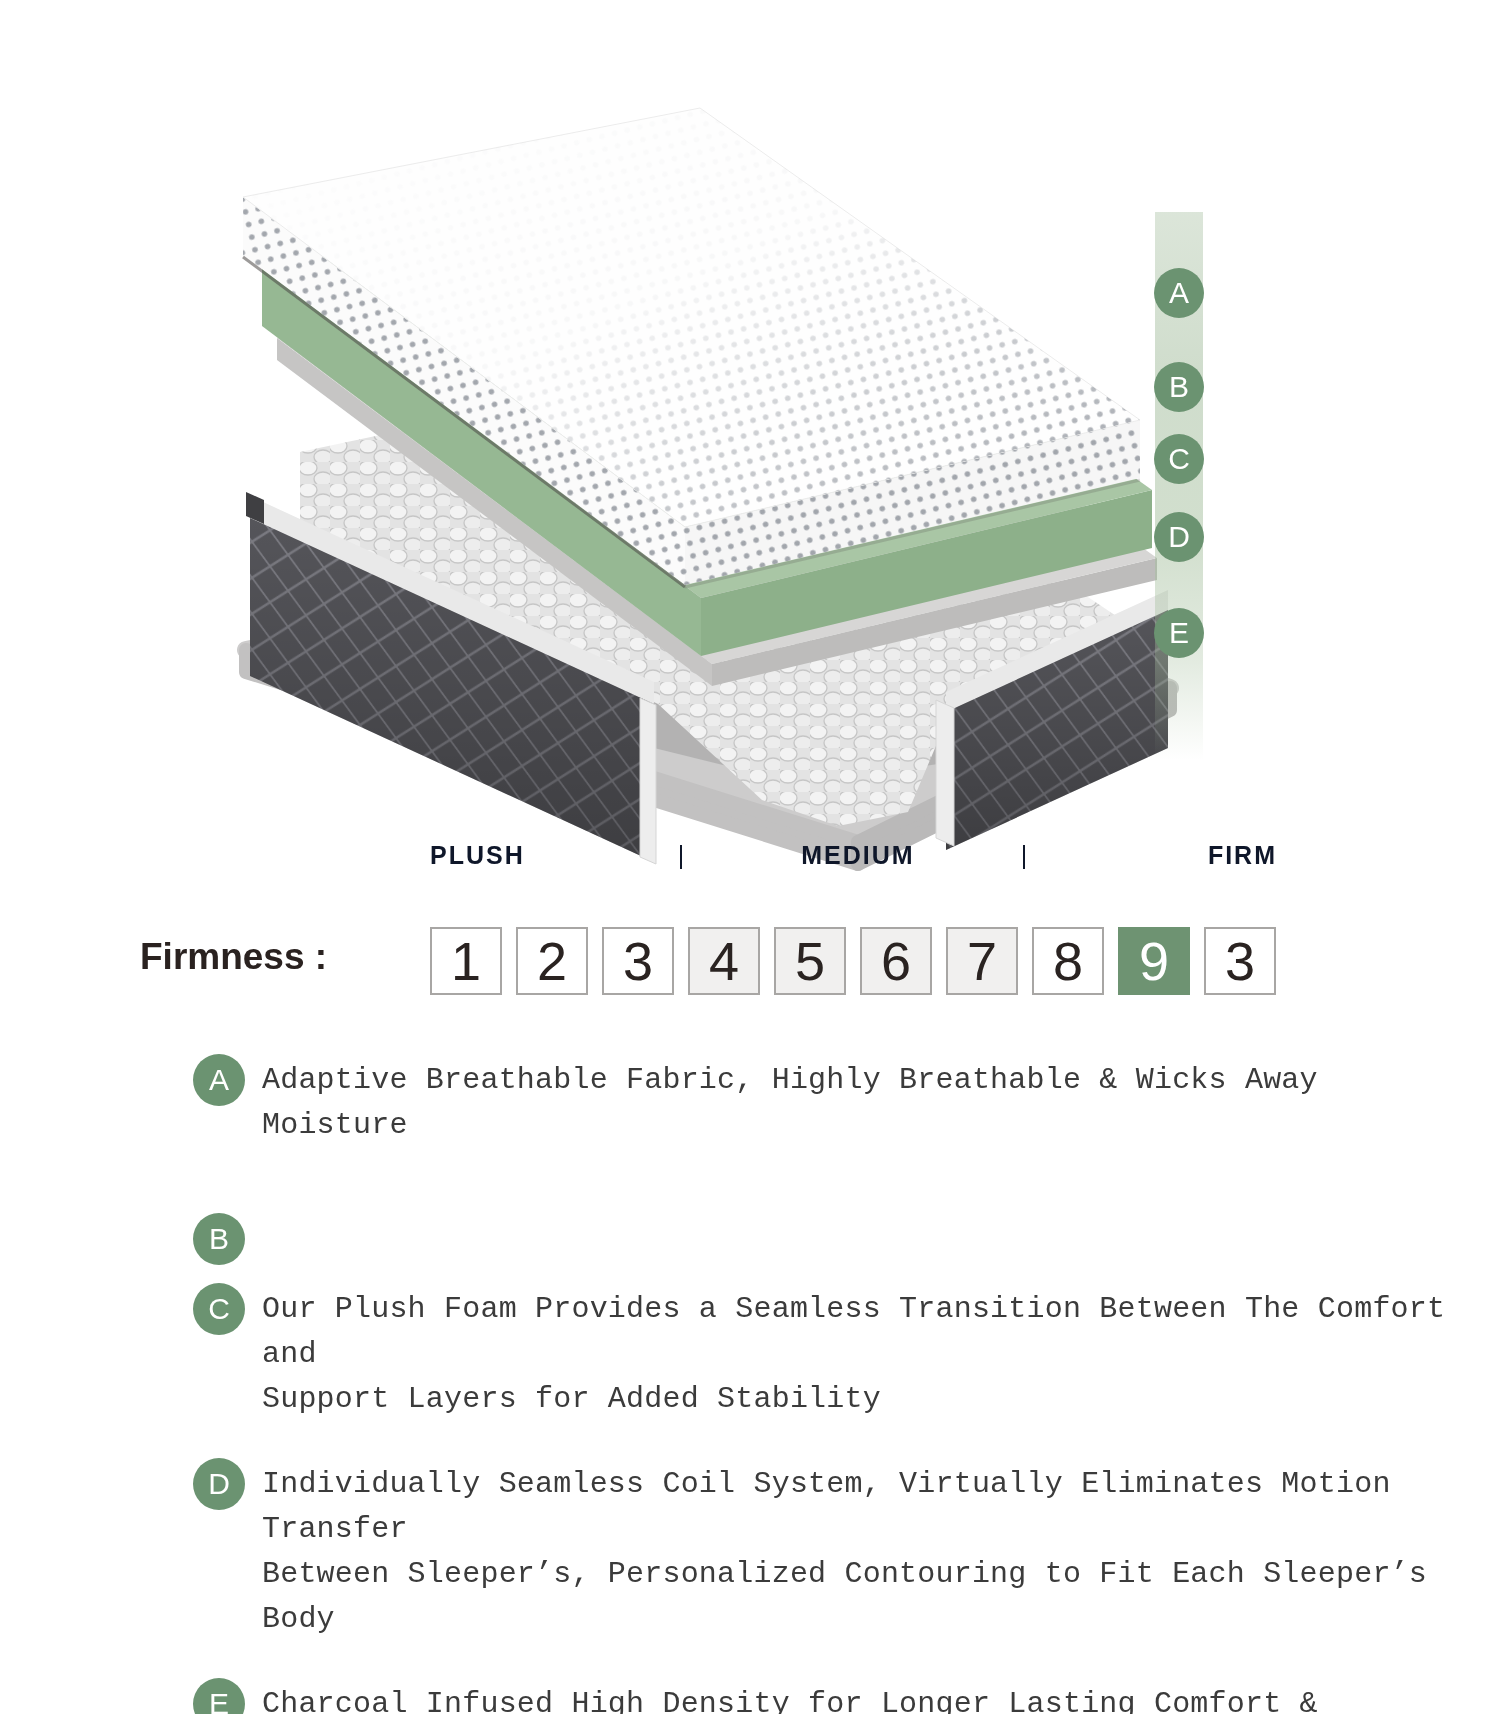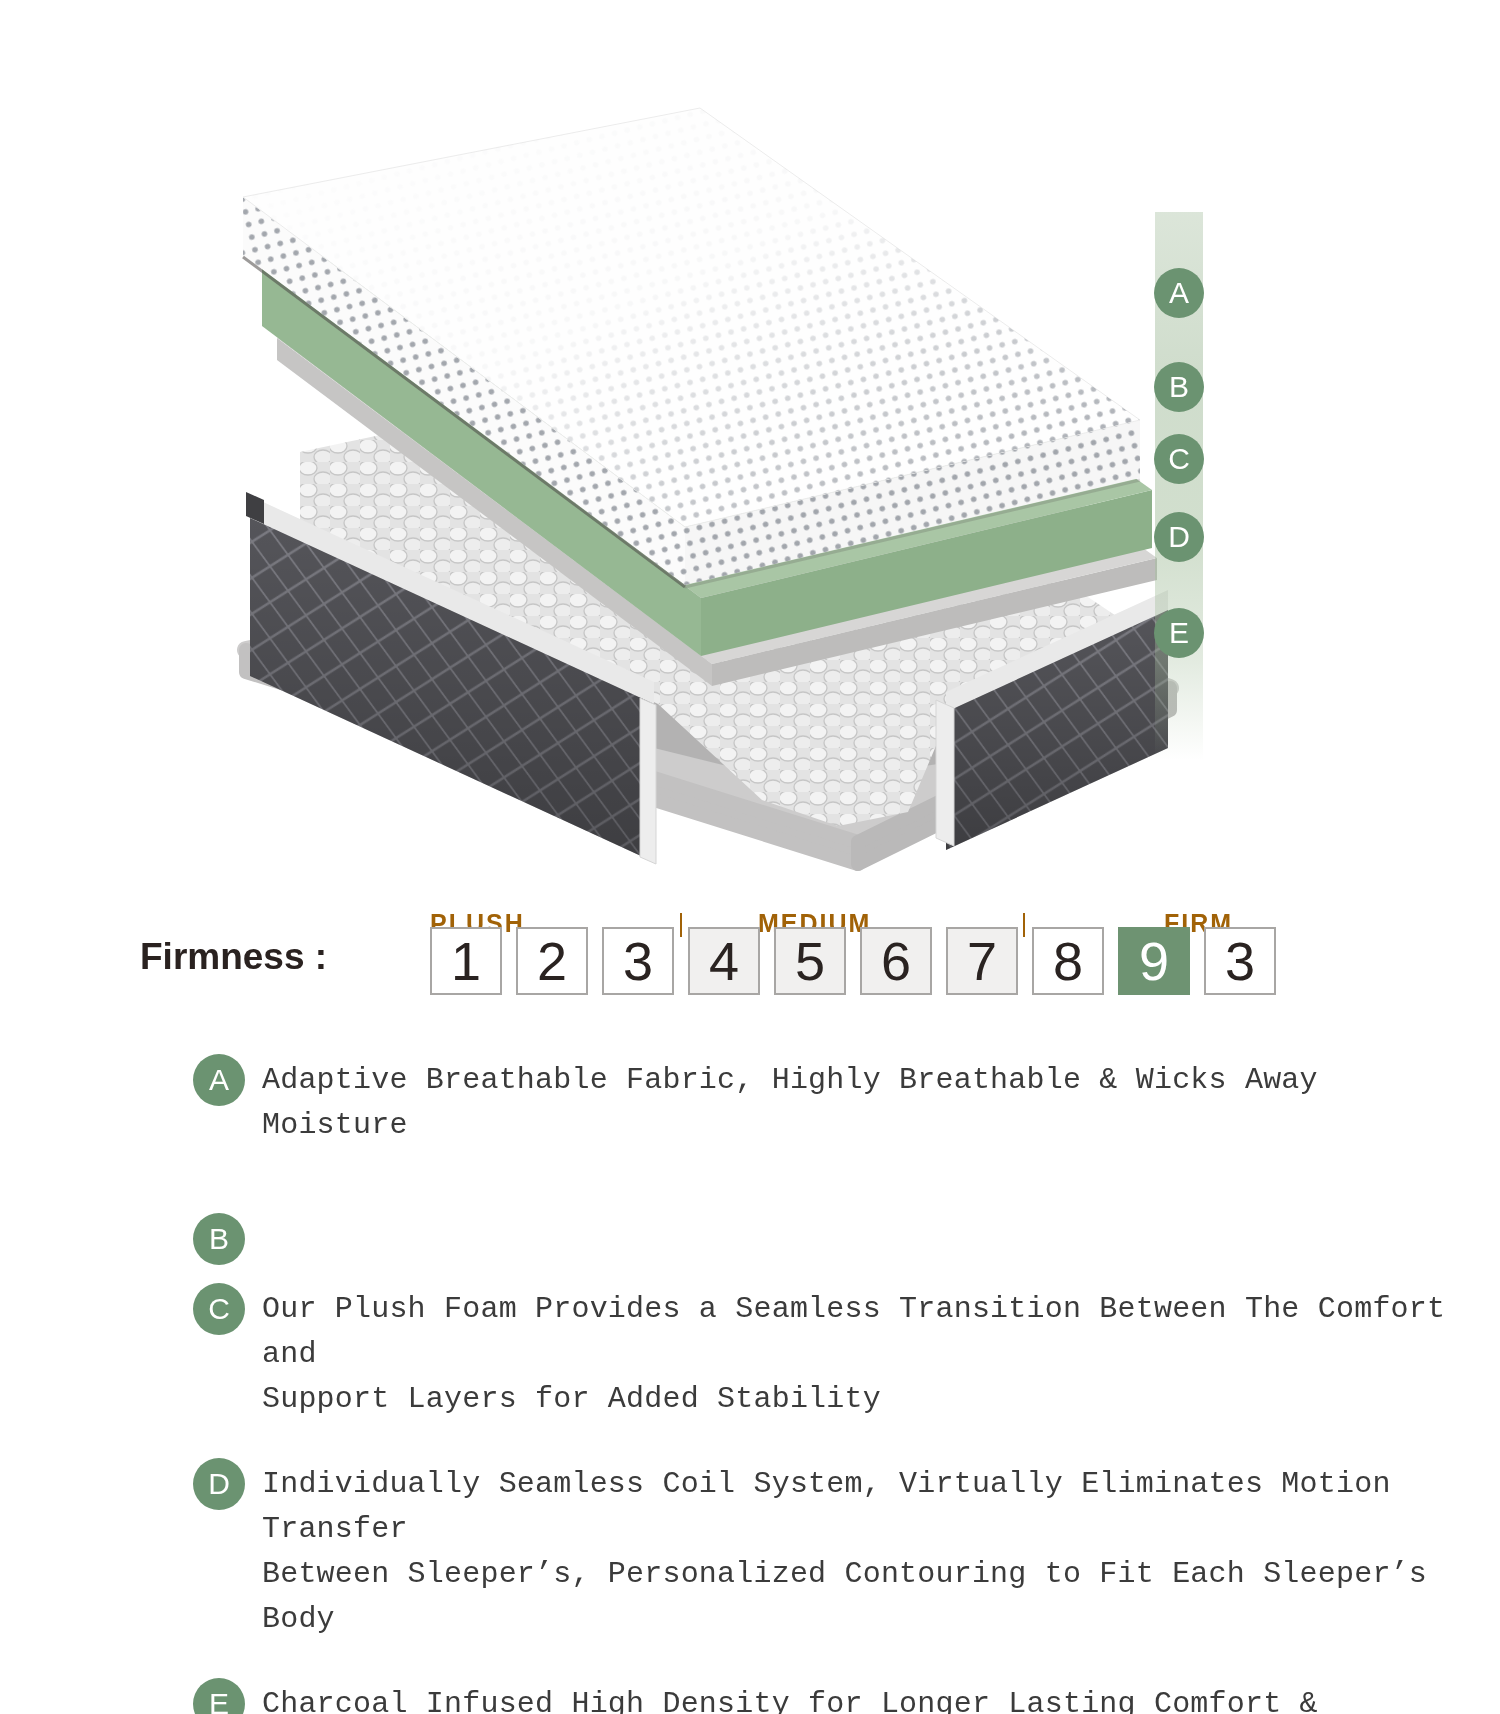--- a/index.html
+++ b/index.html
@@ -14,27 +14,27 @@
       rgba(151,180,144,.46) 30%,
       rgba(160,188,152,.48) 60%,
       rgba(172,196,165,.34) 82%,
       rgba(182,203,175,0) 100%);}
   .diagram-badge{position:absolute;left:1154px;width:50px;height:50px;border-radius:50%;
     background:#6b9371;color:#ffffff;display:flex;align-items:center;justify-content:center;
     font-size:30px;line-height:1;}
   #dbadge-a{top:268px}#dbadge-b{top:362px}#dbadge-c{top:434px}#dbadge-d{top:512px}#dbadge-e{top:608px}
 
   
-  .zone-label{position:absolute;top:909px;font-size:25px;font-weight:bold;
-    letter-spacing:2px;color:#a16207;white-space:nowrap;}
+  .zone-label{position:absolute;top:841px;font-size:25px;font-weight:bold;
+    letter-spacing:2px;color:#0f172a;white-space:nowrap;}
   #zone-plush{left:430px;}
   #zone-div1{left:672px;width:20px;text-align:center;font-weight:normal;}
-  #zone-medium{left:758px;width:200px;text-align:left;}
+  #zone-medium{left:758px;width:200px;text-align:center;}
   #zone-div2{left:1015px;width:20px;text-align:center;font-weight:normal;}
-  #zone-firm{left:1120px;width:157px;text-align:center;}
+  #zone-firm{left:1120px;width:157px;text-align:right;}
   .firmness-title{position:absolute;left:140px;top:936px;width:267px;text-align:left;
     font-size:37px;font-weight:bold;color:#2a2220;}
   .scale{position:absolute;left:430px;top:927px;display:flex;gap:14px;}
   .scale .box{width:72px;height:68px;box-sizing:border-box;border:2px solid #a8a6a4;
     background:#ffffff;color:#2a2321;font-size:54px;display:flex;align-items:center;
     justify-content:center;line-height:1;}
   .scale .box.shaded{background:#f1f0ef;}
   .scale .box.selected{background:#6e9372;border-color:#6e9372;color:#ffffff;}
 
   

